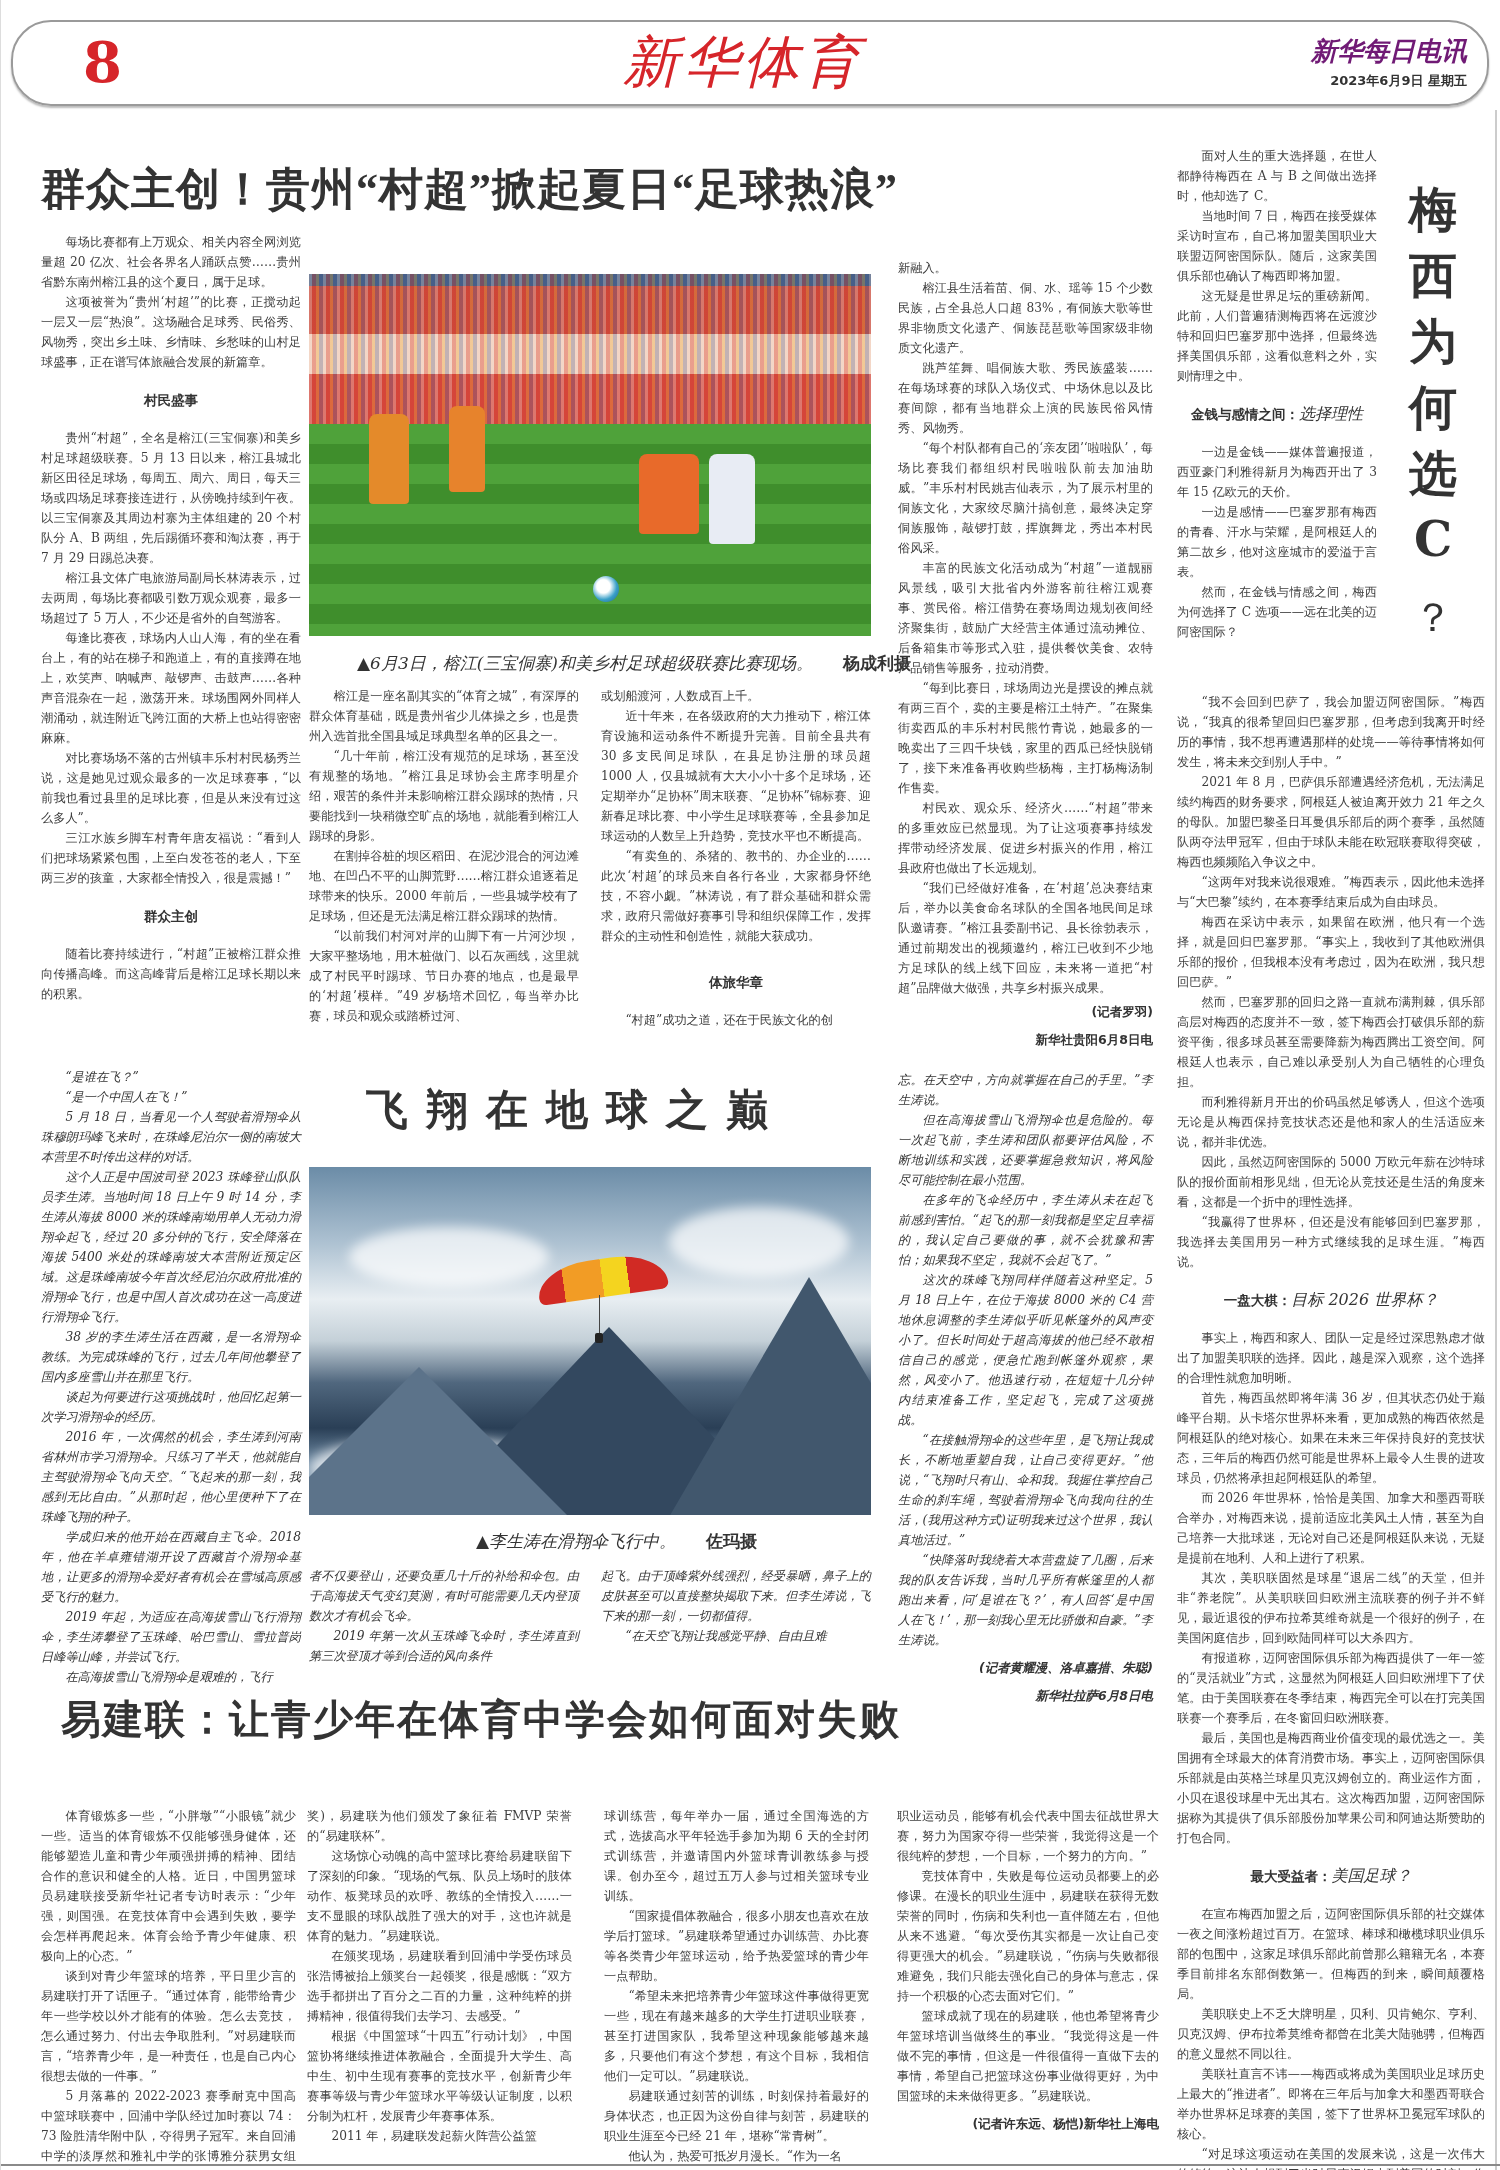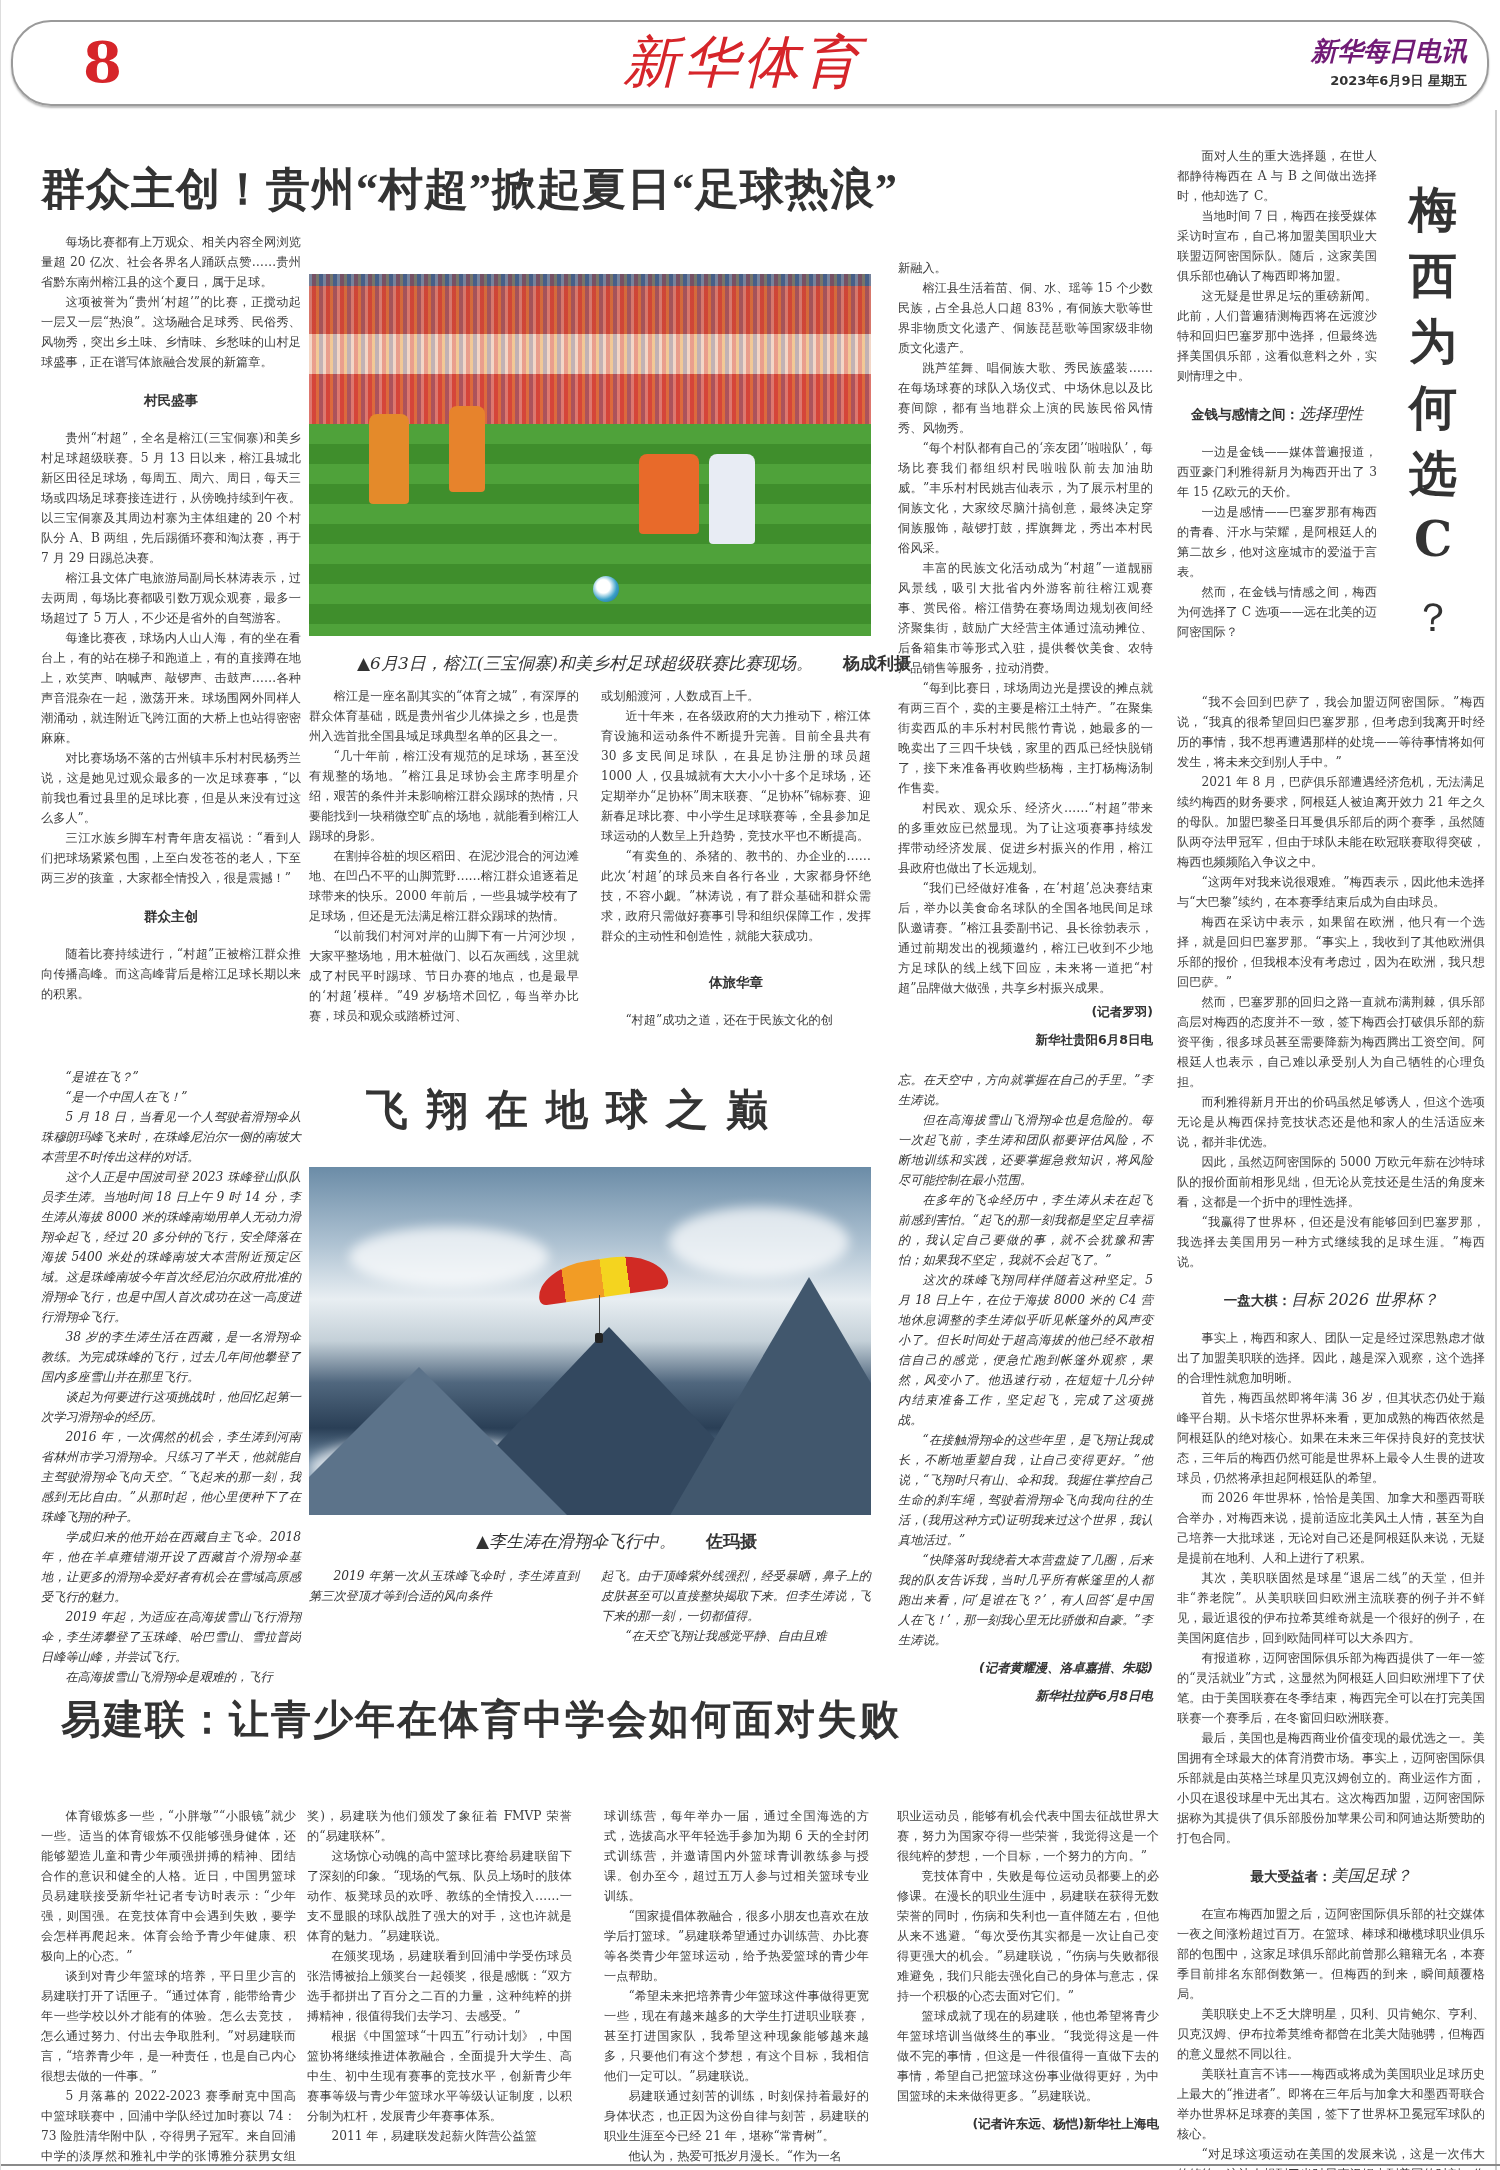--- a/index.html
+++ b/index.html
@@ -153,20 +153,21 @@
     <div class="peak" style="left:-40px; top:200px; border-width:0 150px 150px 150px; border-color:transparent transparent #5c738a transparent;"></div>
     <div class="glider"></div>
     <div class="glider-line"></div>
     <div class="pilot"></div>
   </div>
   <div class="caption" style="left:475px; top:1530px;">
     <span>▲李生涛在滑翔伞飞行中。</span><span class="credit">佐玛摄</span>
   </div>
 
   <div class="col-text kai" style="left:308px; top:1566px; width:270px;">
+    <div>者不仅要登山，还要负重几十斤的补给和伞包。由于高海拔天气变幻莫测，有时可能需要几天内登顶数次才有机会飞伞。</div>
     <p>2019 年第一次从玉珠峰飞伞时，李生涛直到第三次登顶才等到合适的风向条件</p>
   </div>
 
   <div class="col-text kai" style="left:600px; top:1566px; width:270px;">
     <div>起飞。由于顶峰紫外线强烈，经受暴晒，鼻子上的皮肤甚至可以直接整块揭取下来。但李生涛说，飞下来的那一刻，一切都值得。</div>
     <p>“在天空飞翔让我感觉平静、自由且难</p>
   </div>
 
   <div class="col-text kai" style="left:897px; top:1070px; width:255px;">
     <div>忘。在天空中，方向就掌握在自己的手里。”李生涛说。</div>

